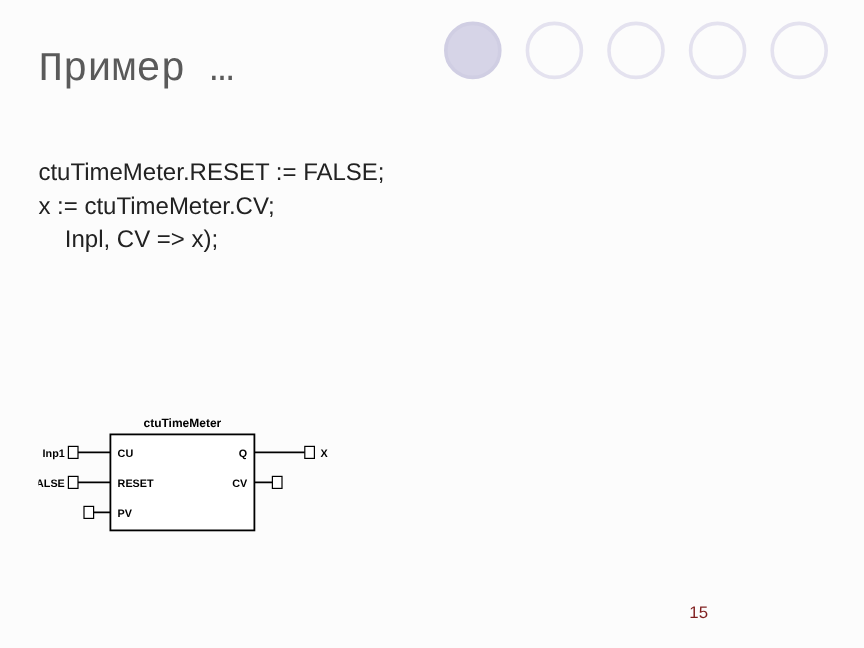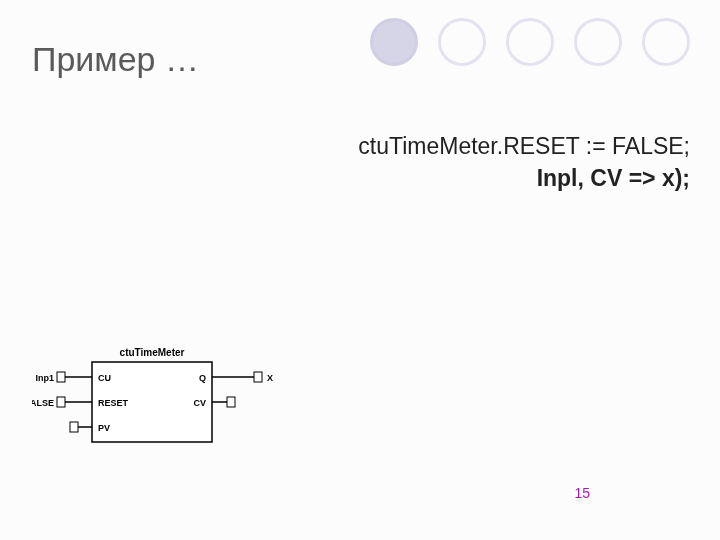--- a/index.html
+++ b/index.html
@@ -28,64 +28,64 @@
   }
   .circle.filled {
     background: #d6d4e7;
     border-color: #d0cee3;
   }
   .slide-title {
     position: absolute;
     top: 40px;
     left: 32px;
     font-size: 34px;
-    font-family: Liberation Sans, sans-serif;
+    font-family: Liberation Mono, monospace;
     color: #5a5a5a;
     font-weight: 400;
   }
   .code-block {
     position: absolute;
     top: 130px;
     left: 32px;
     right: 30px;
-    font-size: 23px;
+    font-size: 20px;
     color: #222;
     line-height: 1.4;
-    text-align: right;
   }
   .code-block .line { white-space: pre-wrap; }
-  .code-block .indent { padding-left: 22px; font-weight: bold; }
+  .code-block .indent { padding-left: 22px; }
   .diagram {
     position: absolute;
     left: 32px;
     top: 344px;
   }
   .page-num {
     position: absolute;
-    bottom: 39px;
+    bottom: 22px;
     right: 130px;
     font-size: 14px;
-    color: #a21caf;
+    color: #7f1d1d;
   }
 </style>
 </head>
 <body>
 
 <div class="bg-circles">
   <div class="circle filled"></div>
   <div class="circle"></div>
   <div class="circle"></div>
   <div class="circle"></div>
   <div class="circle"></div>
 </div>
 
 <div class="slide-title">Пример …</div>
 
 <div class="code-block">
   <div class="line">ctuTimeMeter.RESET := FALSE;</div>
+  <div class="line">x := ctuTimeMeter.CV;</div>
   <div class="line indent">Inpl, CV =&gt; x);</div>
 </div>
 
 <svg class="diagram" width="260" height="110">
 
   <text x="120" y="12" font-size="10" font-family="Arial" text-anchor="middle" font-weight="bold">ctuTimeMeter</text>
 
   <rect x="60" y="18" width="120" height="80" fill="#fff" stroke="#000" stroke-width="1.5"></rect>
 
   <line x1="30" y1="33" x2="60" y2="33" stroke="#000" stroke-width="1.5"></line>

